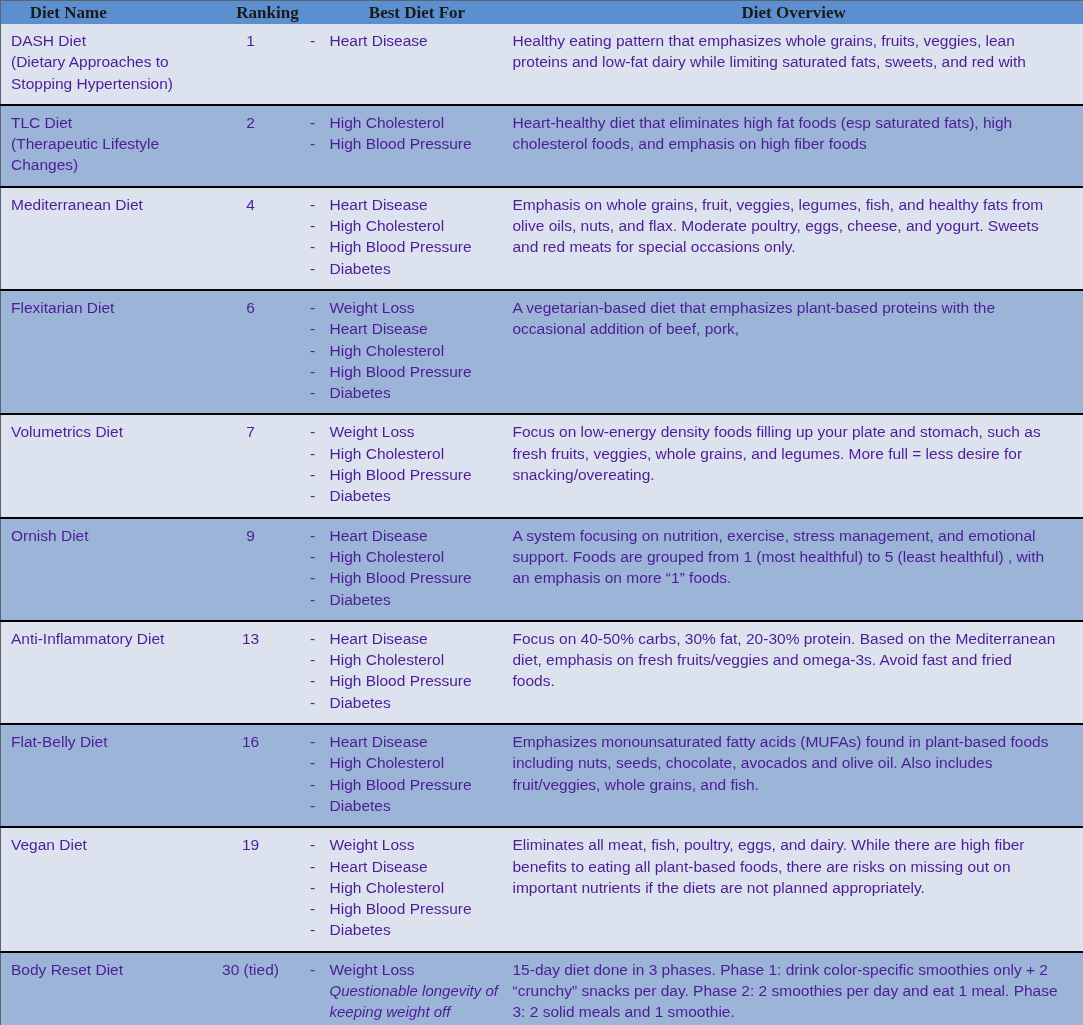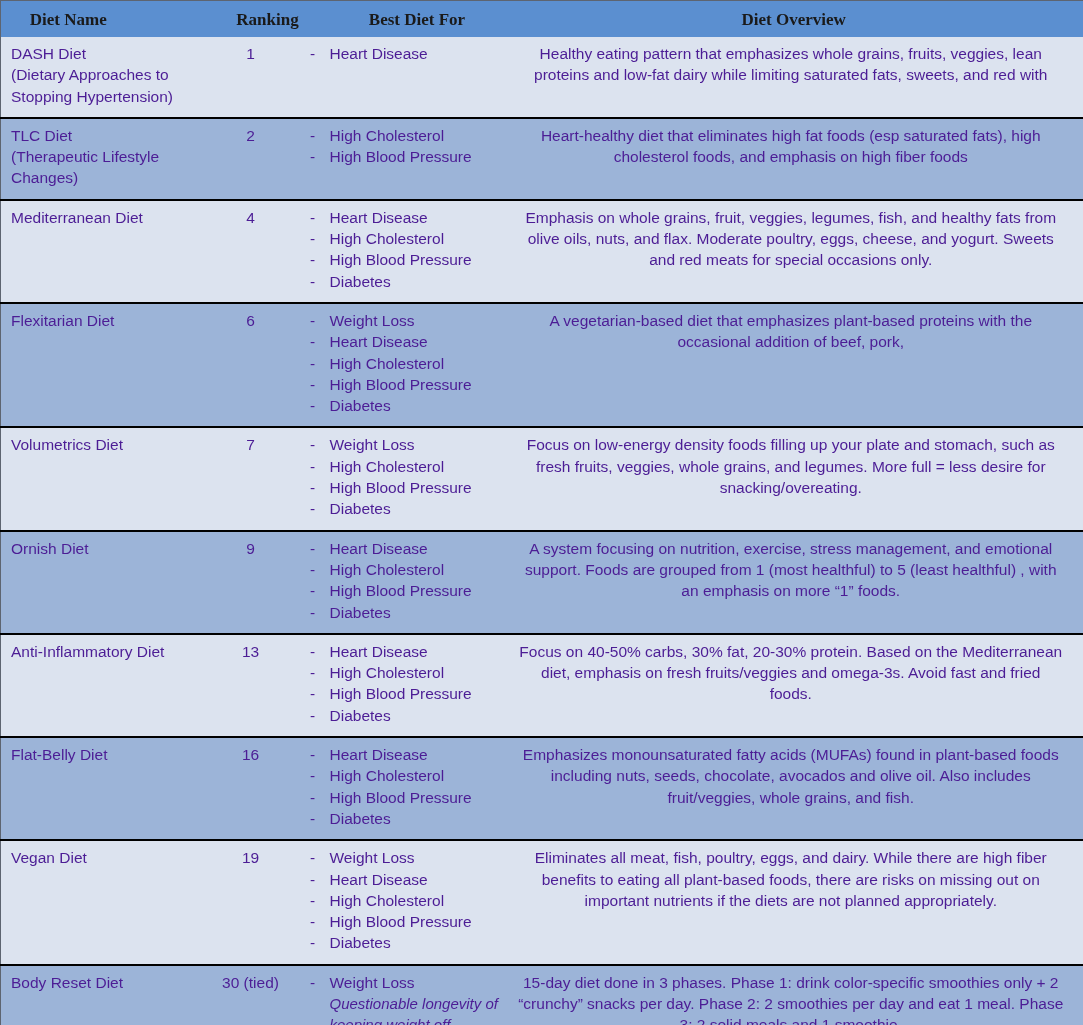--- a/index.html
+++ b/index.html
@@ -25,21 +25,21 @@
   #diet-table col.c-dash   { width: 34px;  }
   #diet-table col.c-best   { width: 175px; }
   #diet-table col.c-over   { width: 579px; }
 
   thead th {
     background: #5b8fd0;
     color: #1a1a1a;
     font-family: "Liberation Serif", serif;
     font-weight: bold;
     font-size: 17px;
-    height: 36px;
+    height: 23px;
     line-height: 21px;
     padding: 0;
     text-align: center;
     border: 0;
     white-space: nowrap;
   }
   thead th.th-name  { text-align: center; padding-right: 70px; }
   thead th.th-over  { }
 
   tbody tr.band-dark  > td { background: #9cb4d8; }
@@ -67,21 +67,20 @@
   td.cell-dash {
     padding: 6px 0 10px 0;
     text-align: center;
   }
   td.cell-best {
     padding: 6px 6px 10px 0;
     margin-top: 6px;
   }
   td.cell-over {
     padding: 6px 14px 18px 8px;
-    text-align: center;
   }
 
   .line { display: block; }
   .dash-line { display: block; height: 21.3px; }
   .best-line { display: block; height: 21.3px; white-space: nowrap; }
   .note-italic { display: block; font-style: italic; font-size: 15px; line-height: 21.3px; }
   .ov-text { display: block; }
 </style>
 </head>
 <body>

